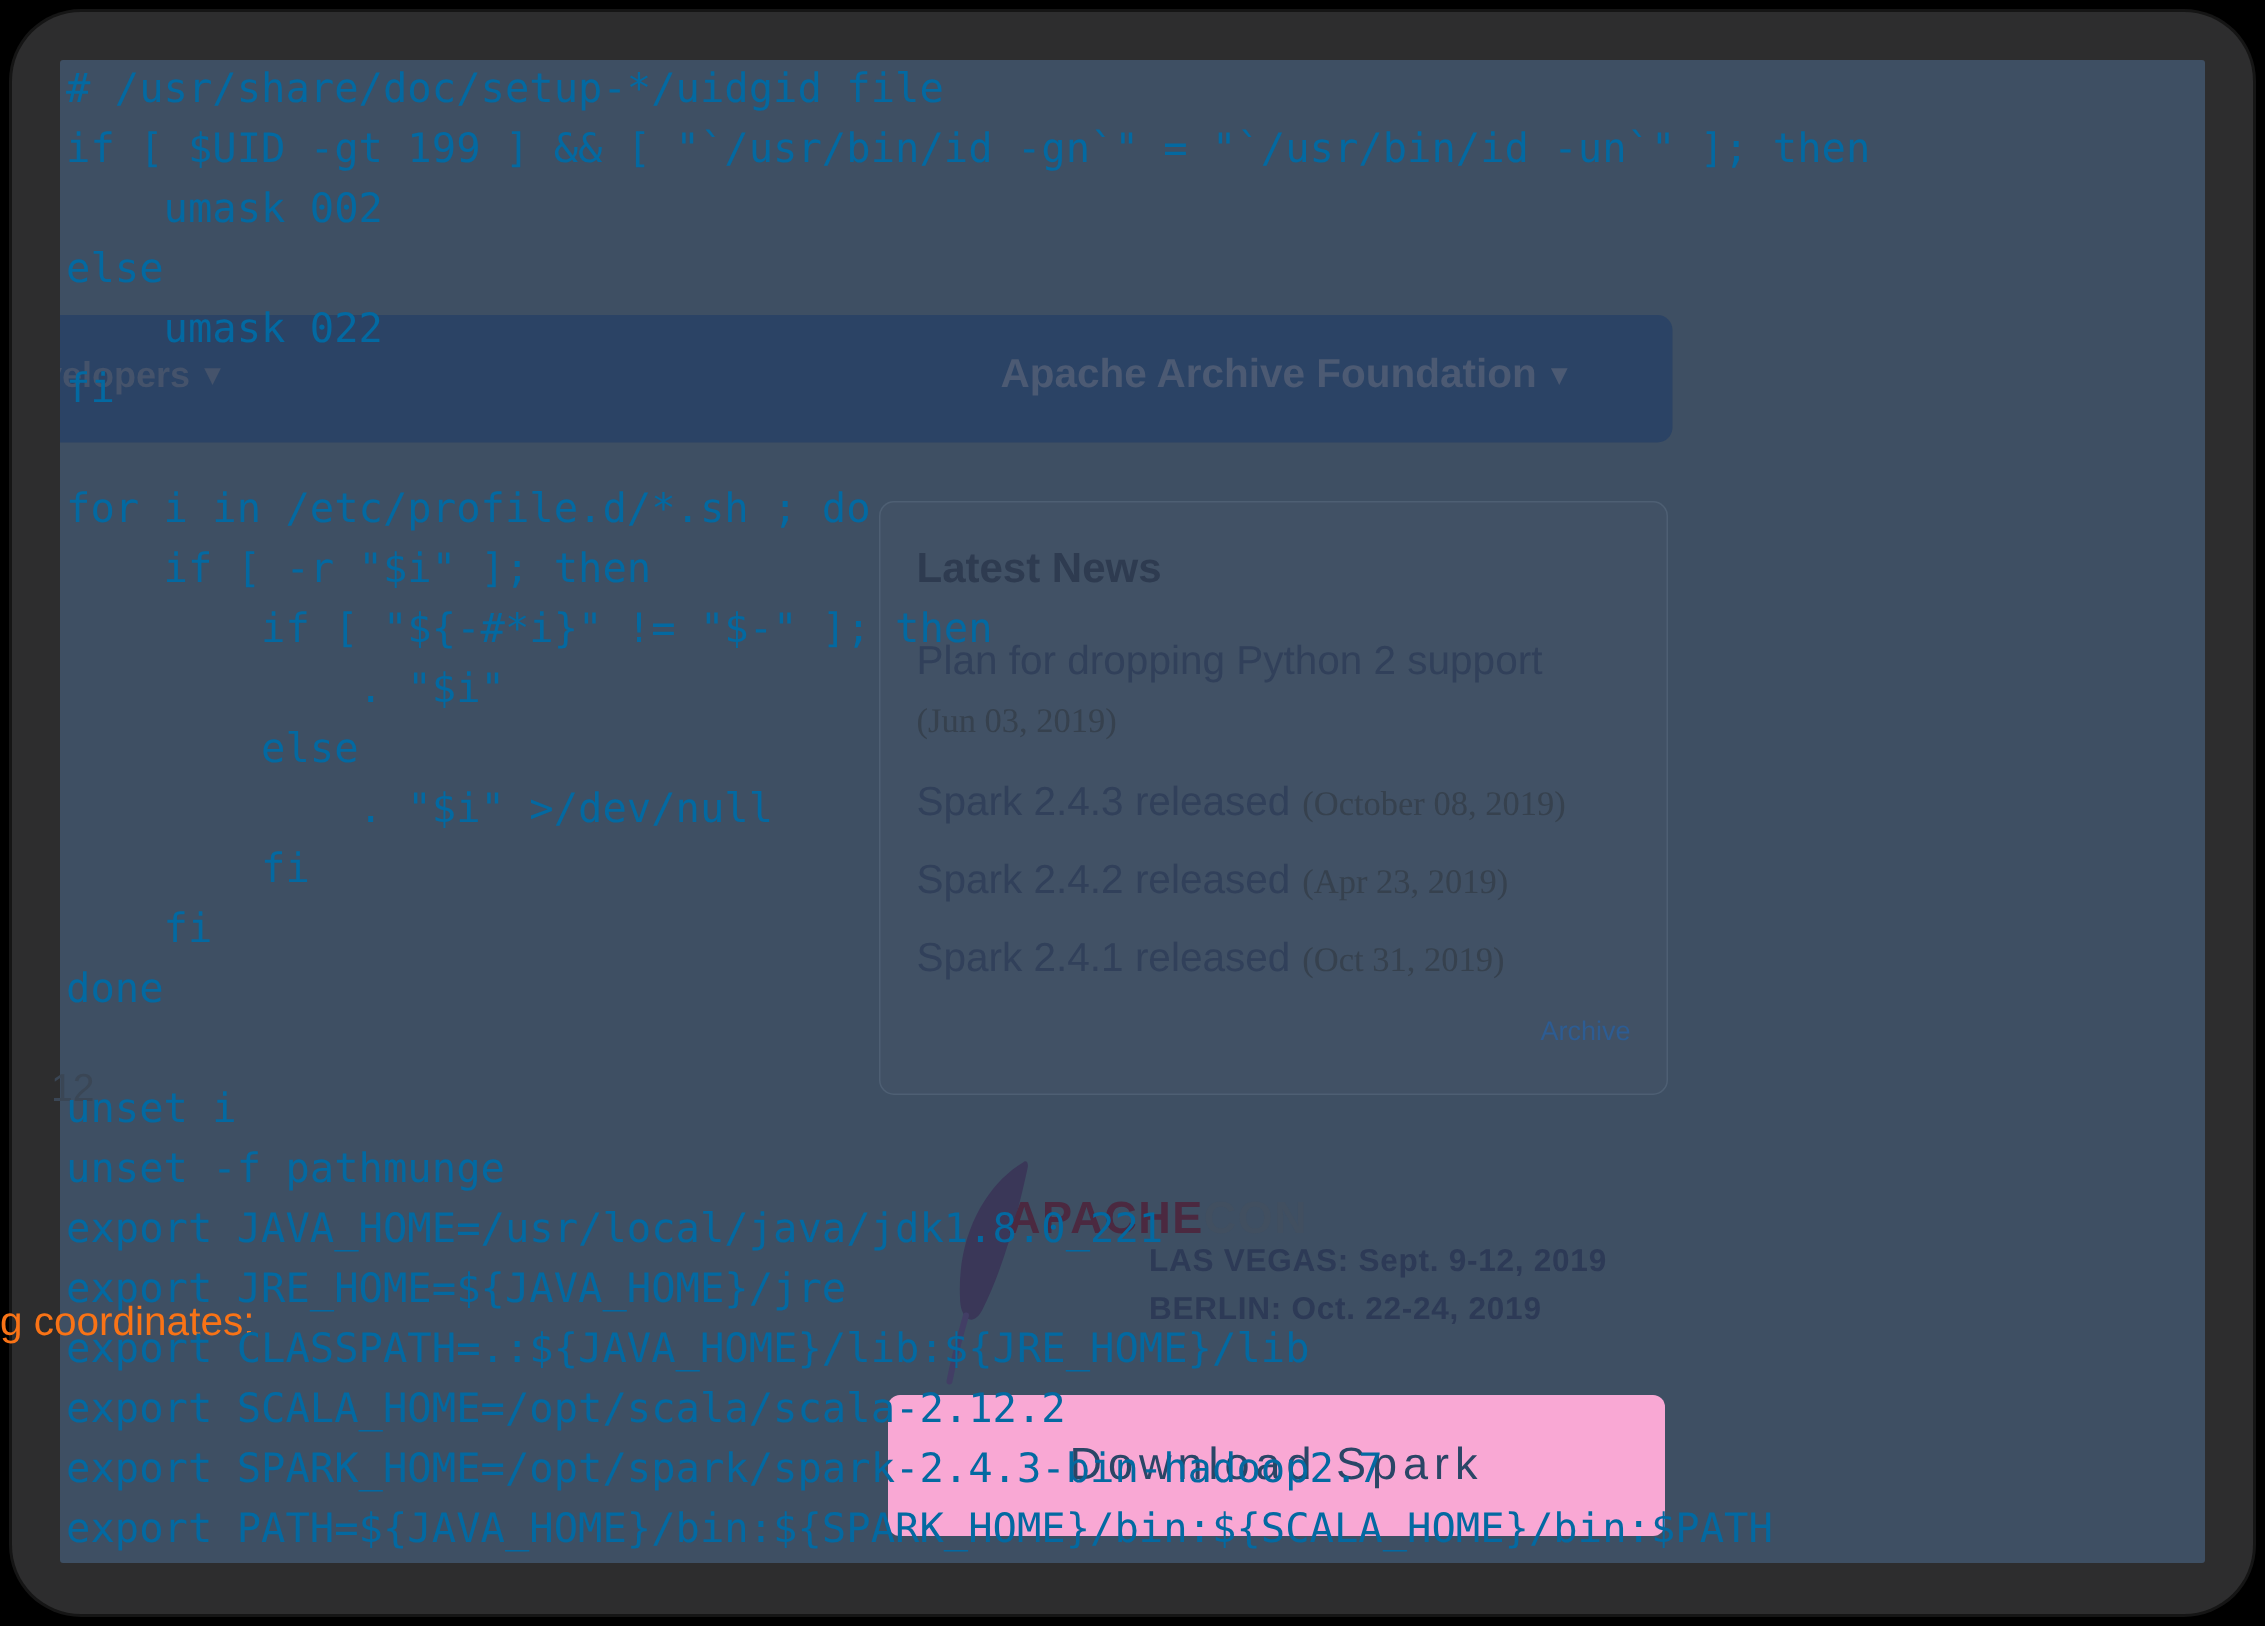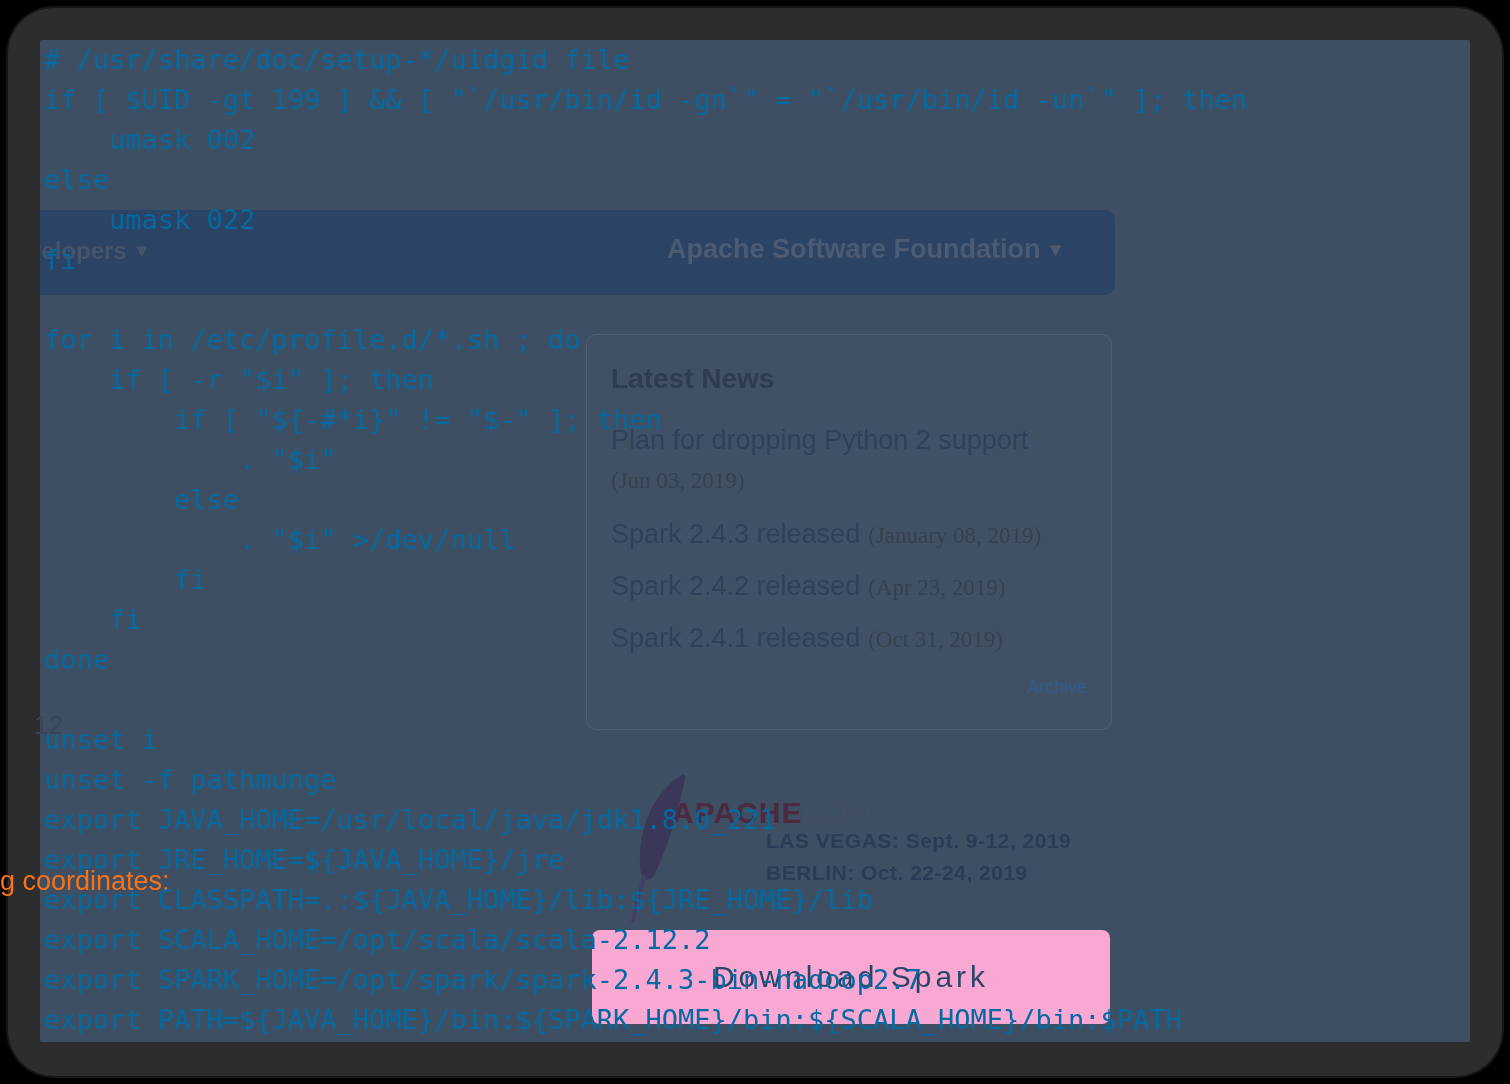--- a/index.html
+++ b/index.html
@@ -88,29 +88,29 @@
 <body>
 
 <div class="stage">
 
   <div class="frame"></div>
 
   <div class="content">
 
     <div class="navbar-band">
       <span class="nav-dev"><span>velopers</span><span class="caret">▾</span></span>
-      <span class="nav-asf"><span>Apache Software Foundation</span><span class="caret">▾</span></span>
+      <span class="nav-asf"><span>Apache Archive Foundation</span><span class="caret">▾</span></span>
     </div>
 
     <div class="news-card">
       <div class="news-title">Latest News</div>
       <div class="news-link ni1-title">Plan for dropping Python 2 support</div>
       <div class="news-date ni1-date">(Jun 03, 2019)</div>
       <div class="news-row" style="top:184px">
-        <span class="news-link">Spark 2.4.3 released</span><span class="news-date">(January 08, 2019)</span>
+        <span class="news-link">Spark 2.4.3 released</span><span class="news-date">(October 08, 2019)</span>
       </div>
       <div class="news-row" style="top:236px">
         <span class="news-link">Spark 2.4.2 released</span><span class="news-date">(Apr 23, 2019)</span>
       </div>
       <div class="news-row" style="top:288px">
         <span class="news-link">Spark 2.4.1 released</span><span class="news-date">(Oct 31, 2019)</span>
       </div>
       <div class="archive">Archive</div>
     </div>
 

